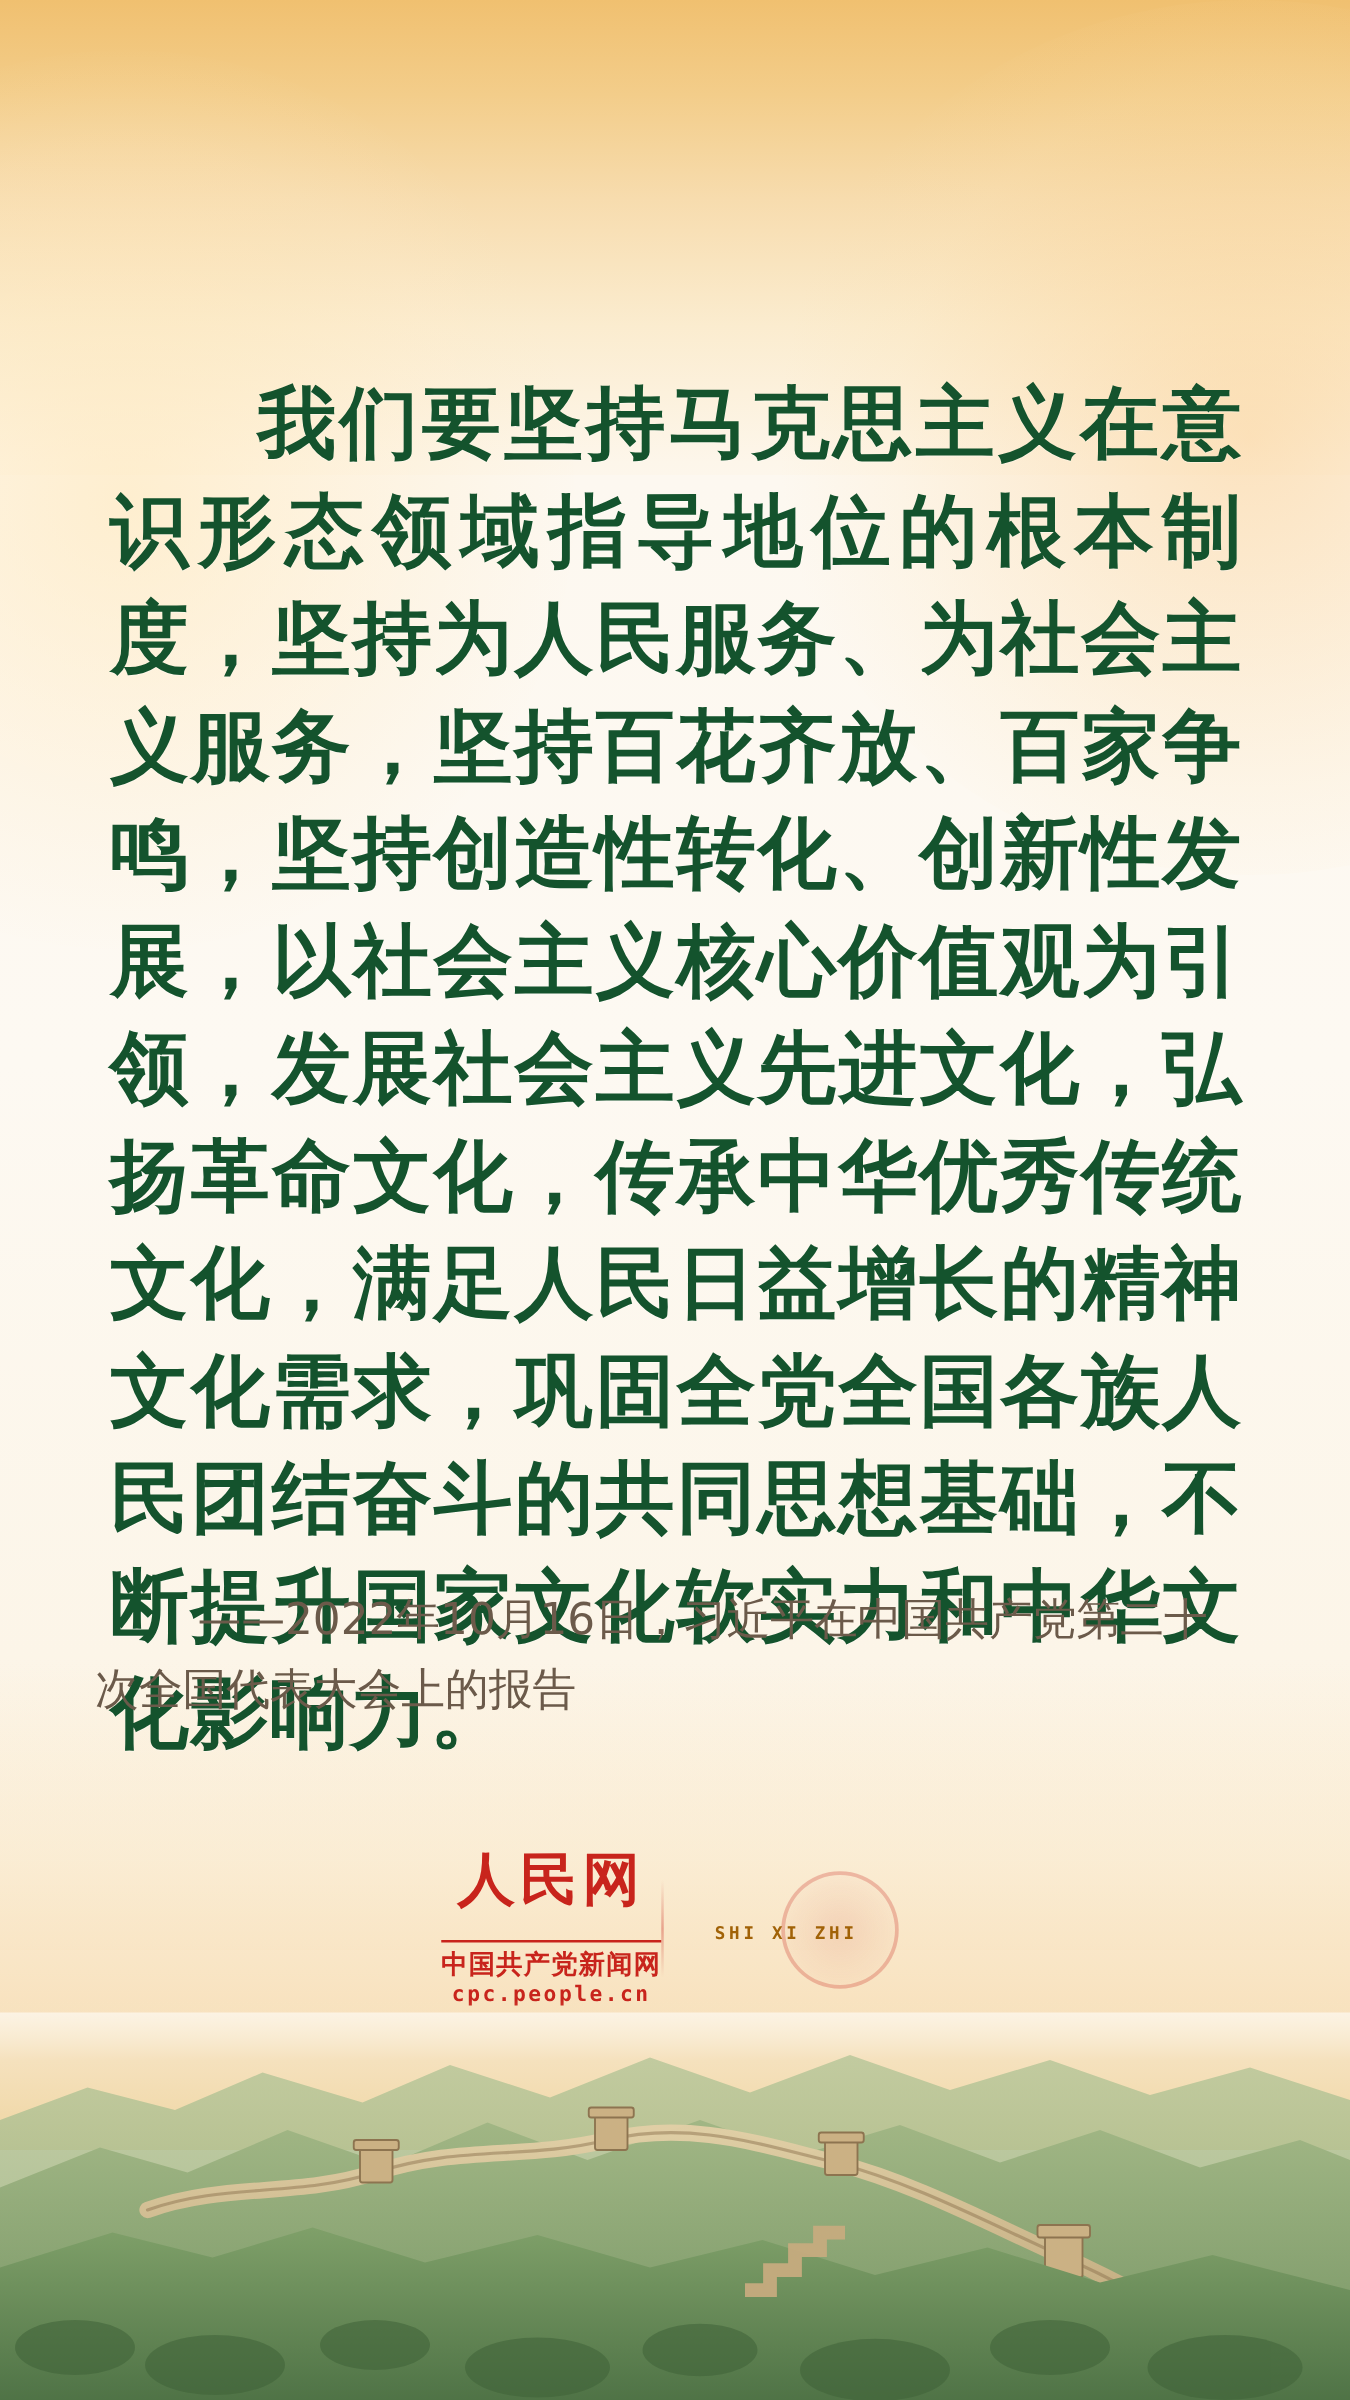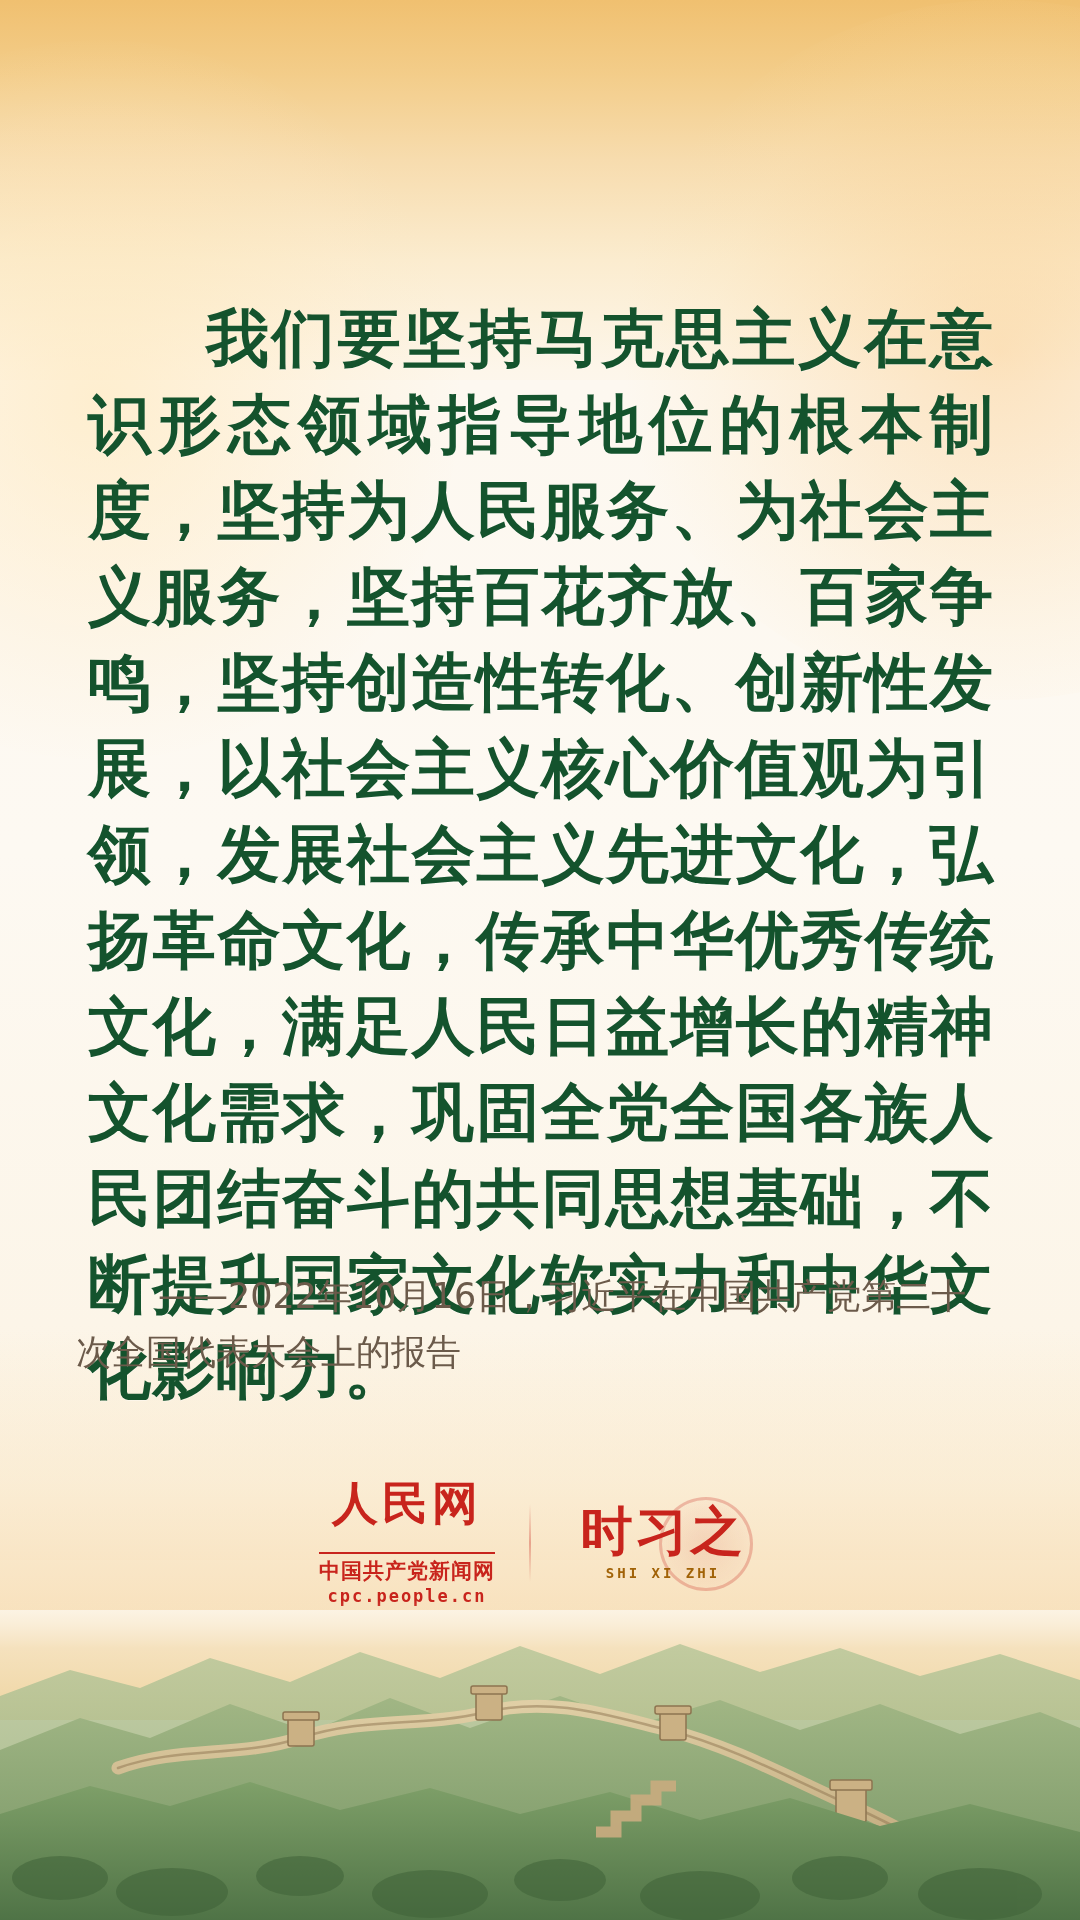--- a/index.html
+++ b/index.html
@@ -96,21 +96,20 @@
 
   
   .logos {
     position: absolute;
     left: 0;
     top: 1480px;
     width: 1080px;
     display: flex;
     justify-content: center;
     align-items: center;
-    gap: 34px;
   }
   .logo-people {
     display: flex;
     flex-direction: column;
     align-items: center;
     line-height: 1;
   }
   .logo-people .cn-name {
     font-family: "DejaVu Serif", "Liberation Serif", serif;
     font-size: 46px;
@@ -211,21 +210,20 @@
     <div class="logo-people">
       <div class="cn-name">人民网</div>
       <div class="cn-sub">中国共产党新闻网</div>
       <div class="en-sub">cpc.people.cn</div>
     </div>
 
     <div class="logo-divider"></div>
 
     <div class="logo-shixi">
       <div class="seal"></div>
-      <div class="cn-name">时习之</div>
       <div class="en-sub">SHI XI ZHI</div>
     </div>
 
   </div>
 
   <div class="scenery">
     <svg width="1080" height="320" viewBox="0 0 1080 320" xmlns="http://www.w3.org/2000/svg" aria-hidden="true">
       <defs>
         <linearGradient id="skyFade" x1="0" y1="0" x2="0" y2="1">
           <stop offset="0%" stop-color="#f7e6c6" stop-opacity="0"></stop>

